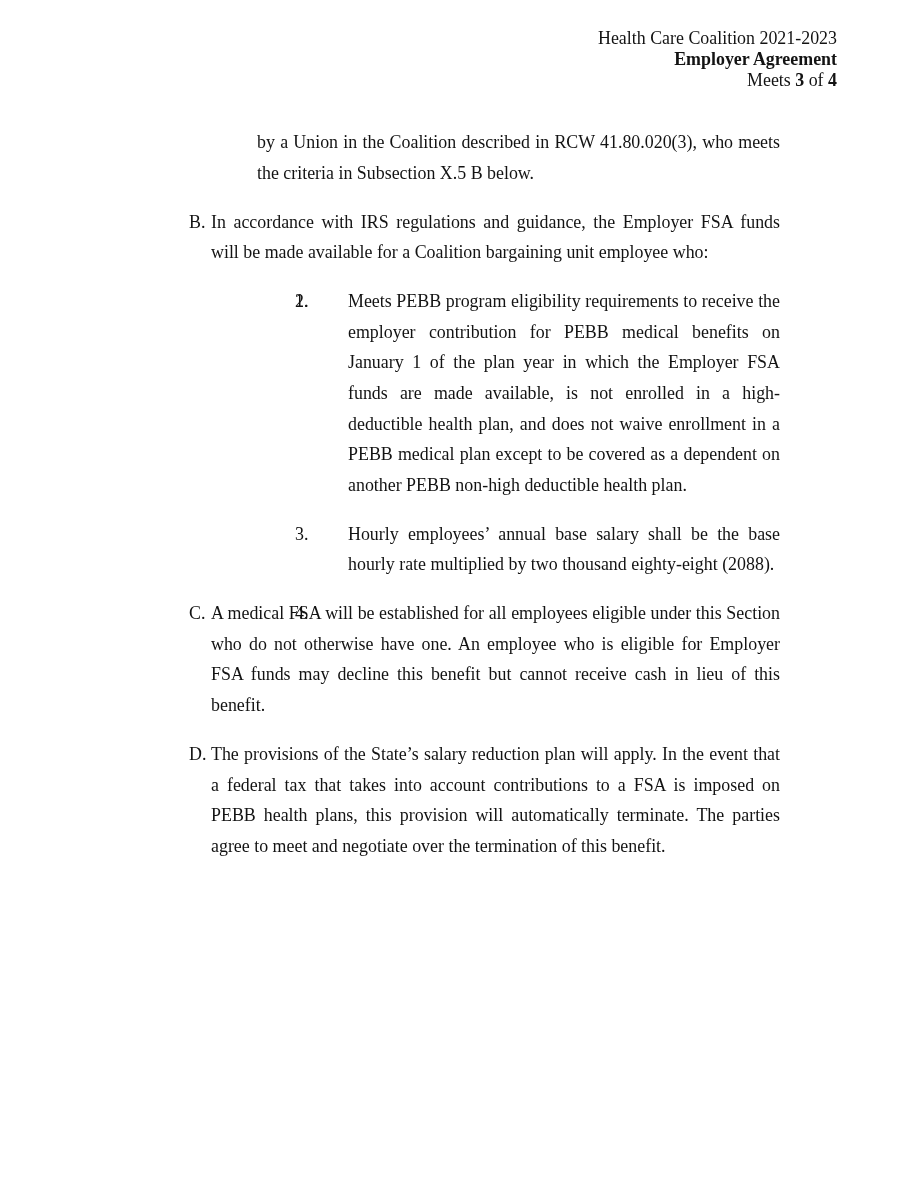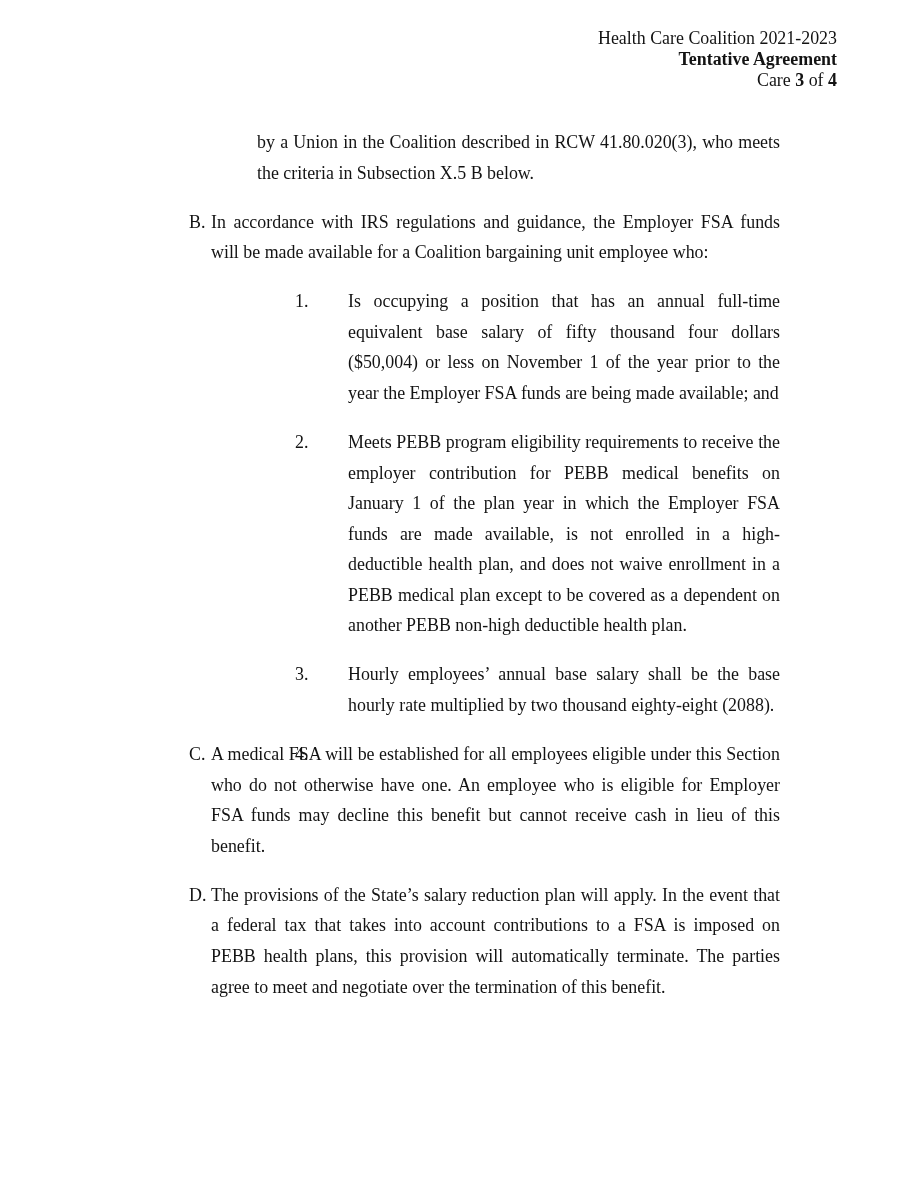--- a/index.html
+++ b/index.html
@@ -41,36 +41,35 @@
   .item.level2 > .text { margin-left: 159px; }
   .cont { margin-left: 68px; }
 </style>
 </head>
 <body>
 
 <div class="page">
 
   <div class="header">
     <div>Health Care Coalition 2021-2023</div>
-    <div class="bold">Tentative Agreement</div>
-    <div><span>Care </span><span class="bold">3</span><span> of </span><span class="bold">4</span></div>
+    <div class="bold">Employer Agreement</div>
+    <div><span>Meets </span><span class="bold">3</span><span> of </span><span class="bold">4</span></div>
   </div>
 
   <div class="content">
 
     <div class="para cont">by a Union in the Coalition described in RCW 41.80.020(3), who meets the criteria in Subsection X.5 B below.</div>
 
     <div class="para item level1">
       <span class="label">B.</span>
       <div class="text">In accordance with IRS regulations and guidance, the Employer FSA funds will be made available for a Coalition bargaining unit employee who:</div>
     </div>
 
     <div class="para item level2">
       <span class="label">1.</span>
-      <div class="text">Is occupying a position that has an annual full-time equivalent base salary of fifty thousand four dollars ($50,004) or less on November 1 of the year prior to the year the Employer FSA funds are being made available; and</div>
     </div>
 
     <div class="para item level2">
       <span class="label">2.</span>
       <div class="text">Meets PEBB program eligibility requirements to receive the employer contribution for PEBB medical benefits on January 1 of the plan year in which the Employer FSA funds are made available, is not enrolled in a high-deductible health plan, and does not waive enrollment in a PEBB medical plan except to be covered as a dependent on another PEBB non-high deductible health plan.</div>
     </div>
 
     <div class="para item level2">
       <span class="label">3.</span>
       <div class="text">Hourly employees’ annual base salary shall be the base hourly rate multiplied by two thousand eighty-eight (2088).</div>

